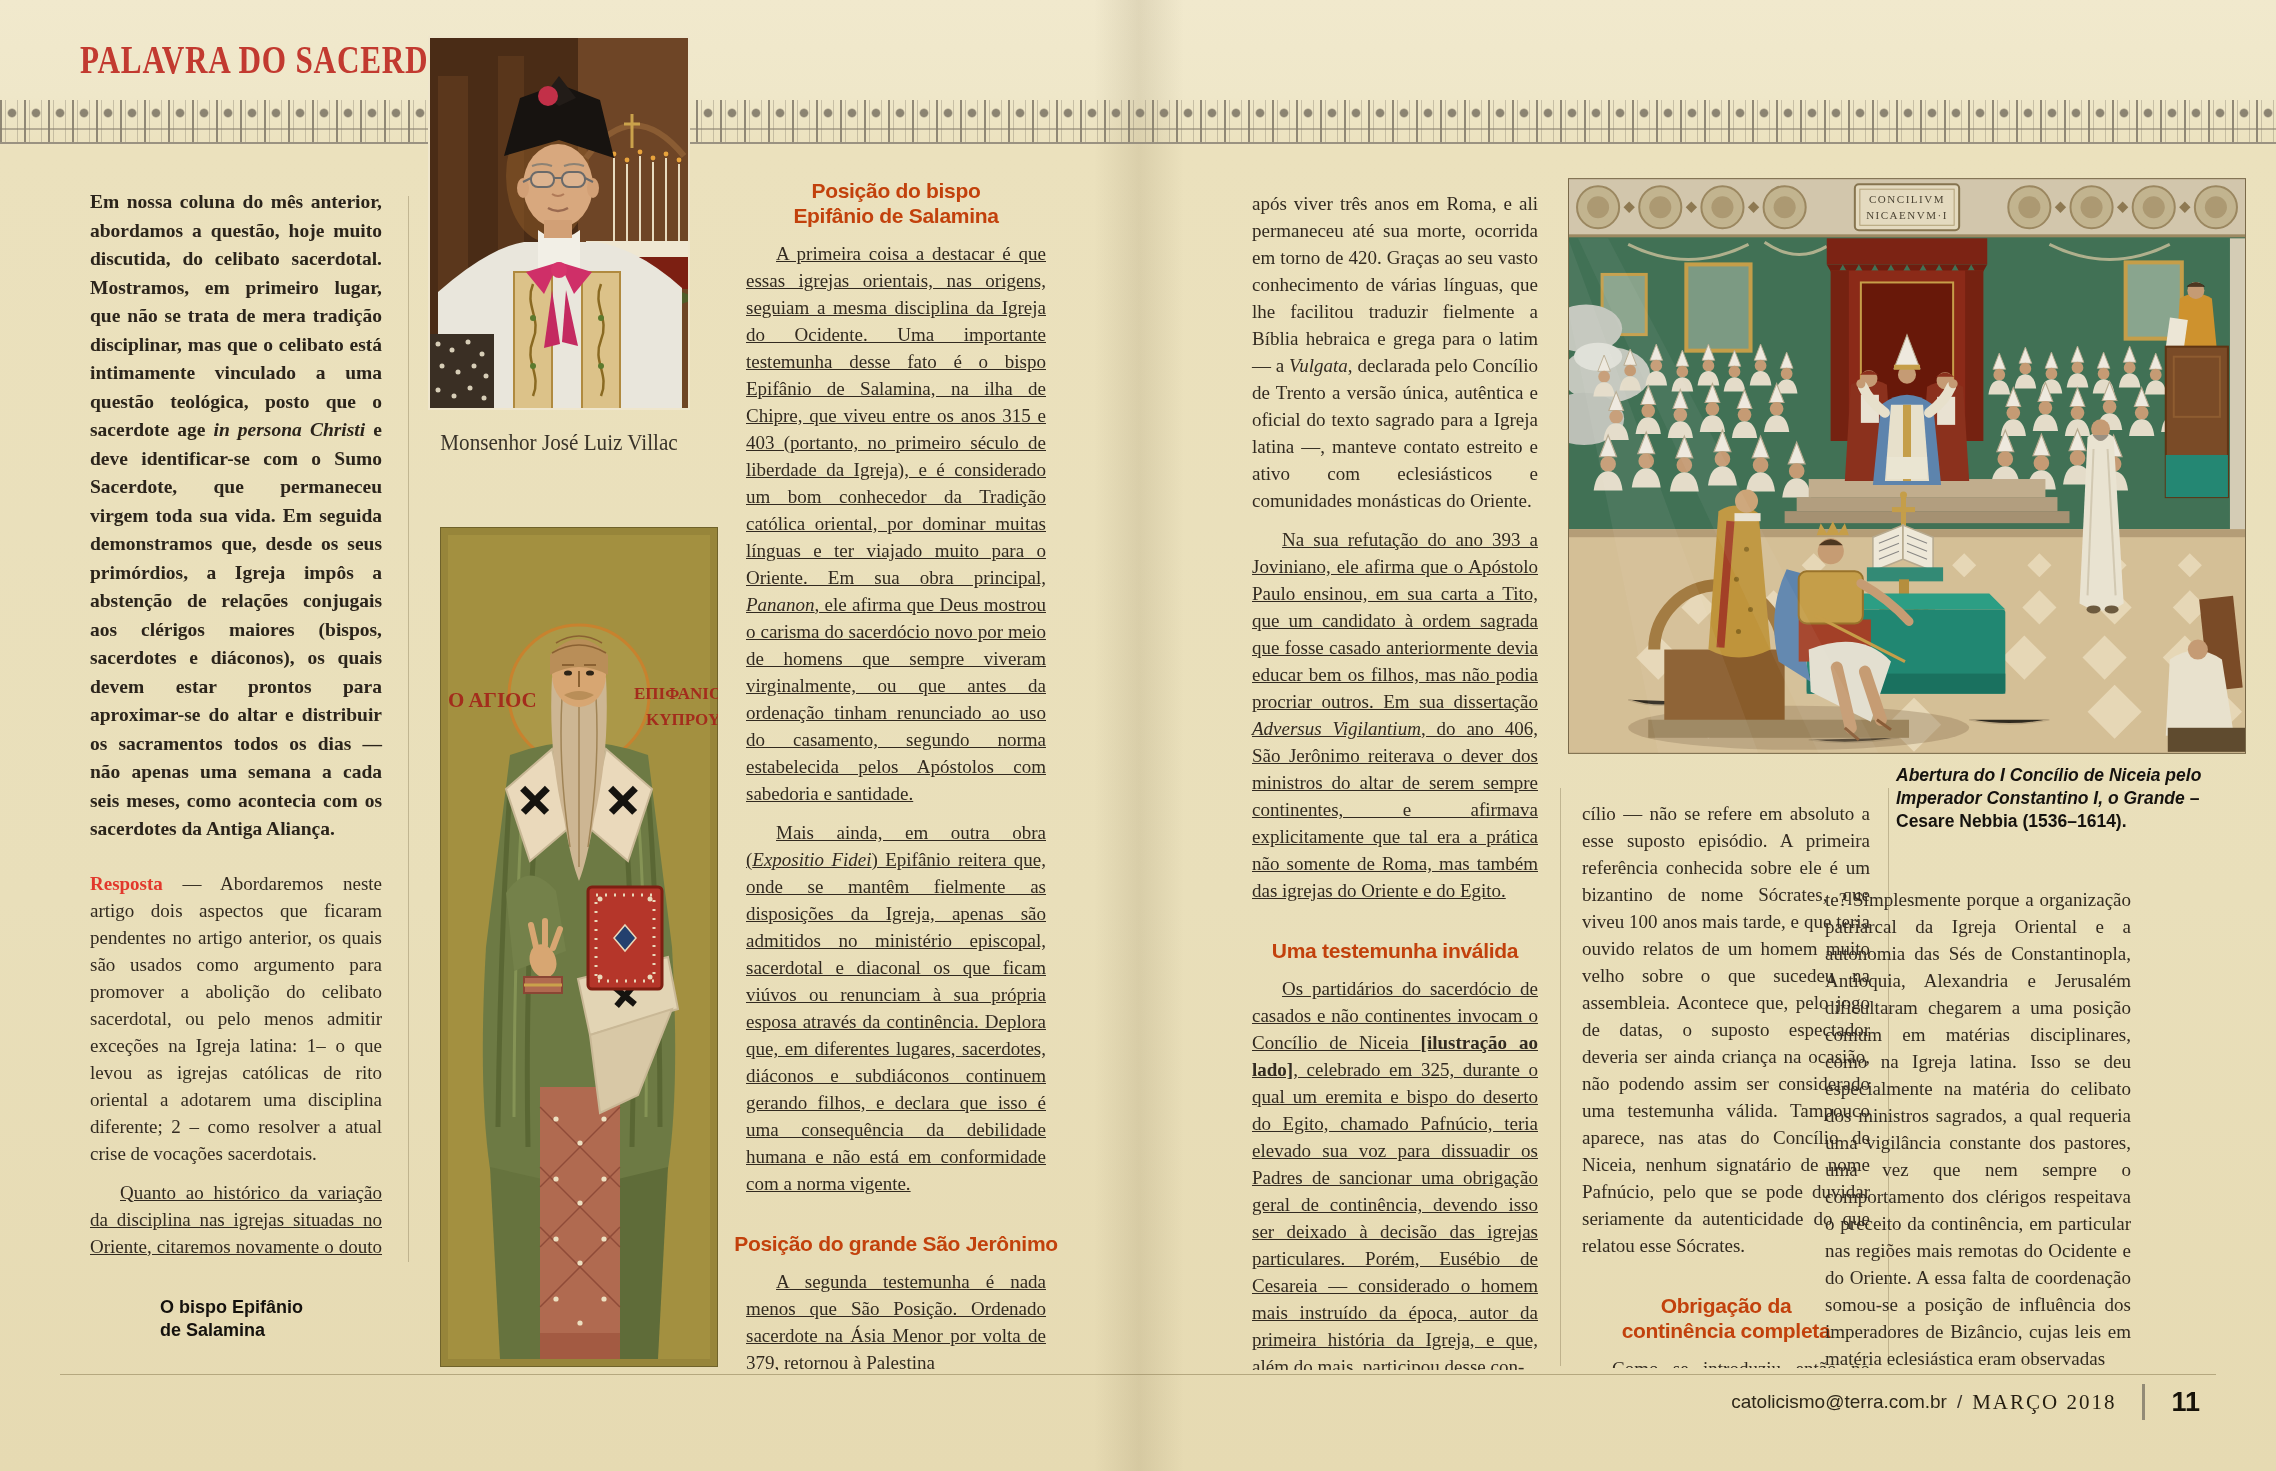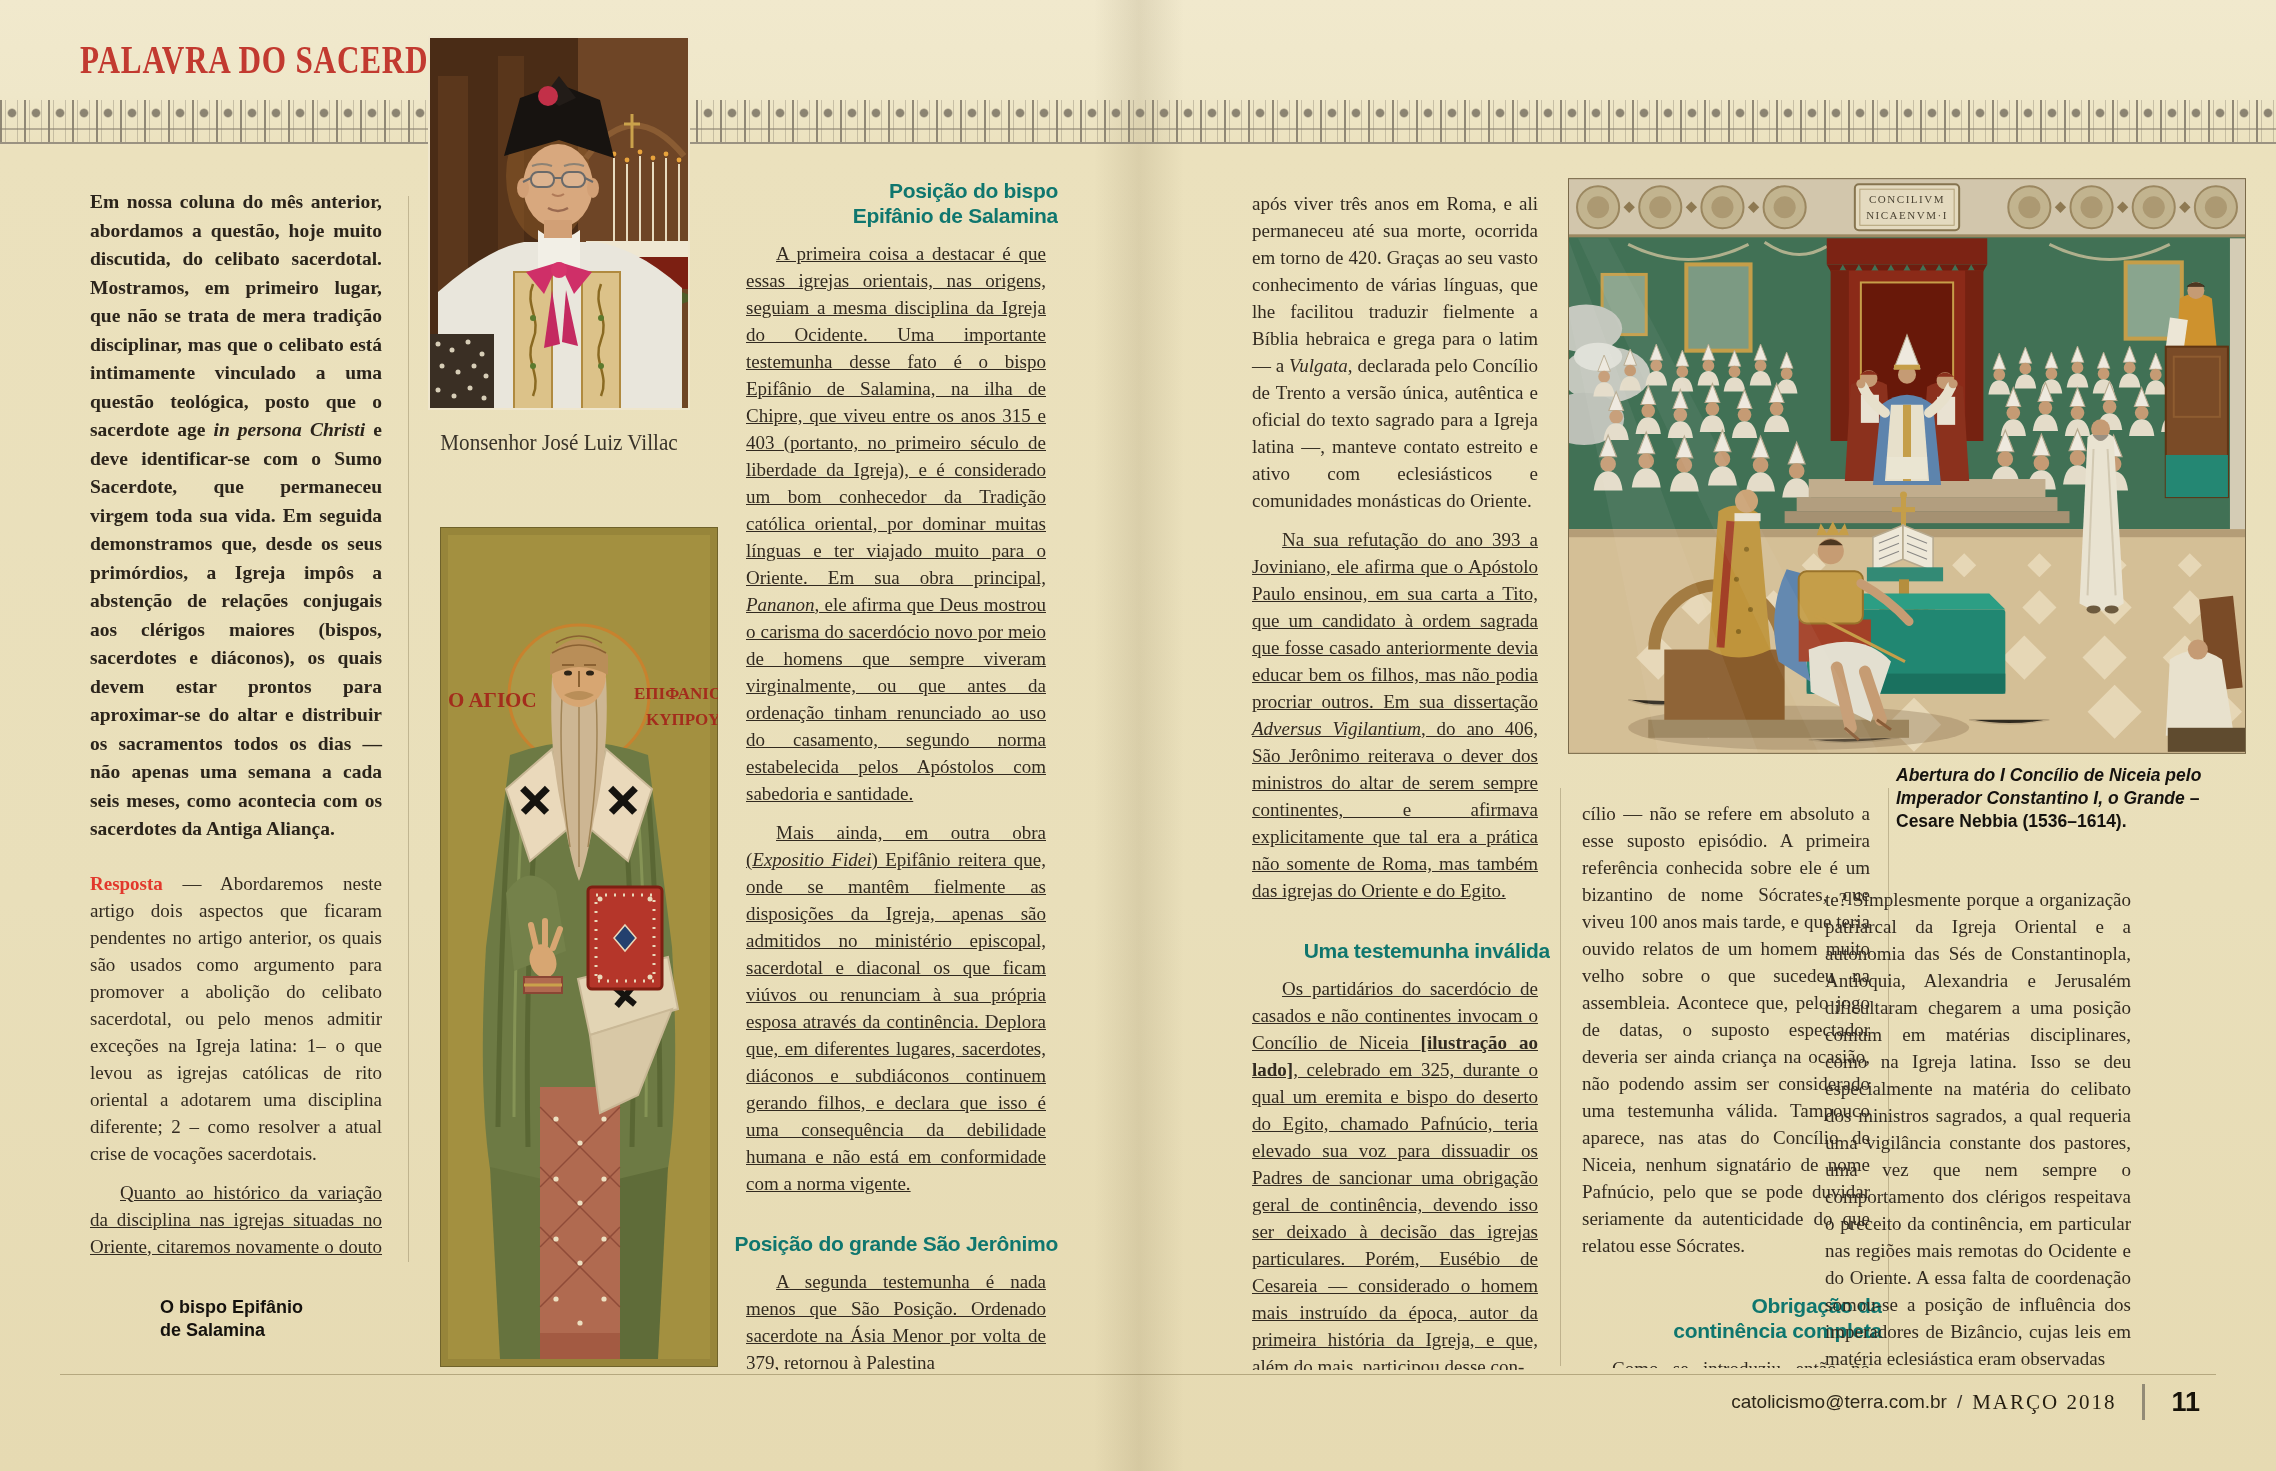--- a/index.html
+++ b/index.html
@@ -29,21 +29,21 @@
   .gutter-shadow{position:absolute;left:1094px;top:0;width:90px;height:1471px;z-index:0;
     background:linear-gradient(90deg,rgba(0,0,0,0),rgba(96,78,40,.12) 50%,rgba(0,0,0,0));}
   .col{position:absolute;z-index:2;overflow:hidden;text-align:justify;}
   .col p{margin:12px;font-size:19px;line-height:27px;}
   .col p.intro{font-weight:bold;font-size:19.5px;line-height:28.5px;color:#2b241b;}
   .col p.gap-top{margin-top:26px;}
   .ind{text-indent:30px;text-decoration:underline;}
   .red-lead{color:#e2382c;font-weight:bold;}
   h3.colhead{
     margin:34px 0 12px 0;font-family:"Liberation Sans",sans-serif;font-weight:bold;
-    font-size:21px;line-height:25px;color:#0f766e;letter-spacing:-.3px;white-space:pre-line;text-align:right;
+    font-size:21px;line-height:25px;color:#c2410c;letter-spacing:-.3px;white-space:pre-line;text-align:center;
   }
   h3.colhead.first{margin-top:0;}
   .photo-frame{position:absolute;left:428px;top:36px;width:262px;height:376px;z-index:3;}
   .photo-caption{
     position:absolute;left:396px;top:430px;width:326px;z-index:3;text-align:center;
     font-family:"Liberation Serif",serif;font-size:23px;color:#3a342a;transform:scaleX(.92);
   }
   .icon-frame{position:absolute;left:440px;top:527px;width:330px;height:840px;z-index:3;}
   .icon-caption{
     position:absolute;left:160px;top:1296px;width:232px;z-index:3;text-align:left;

